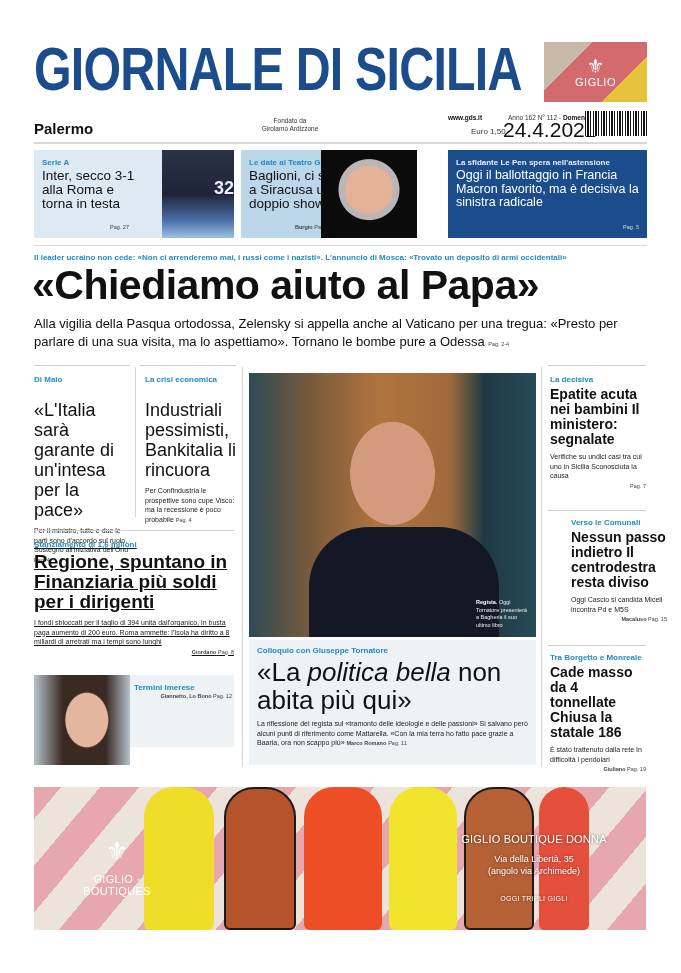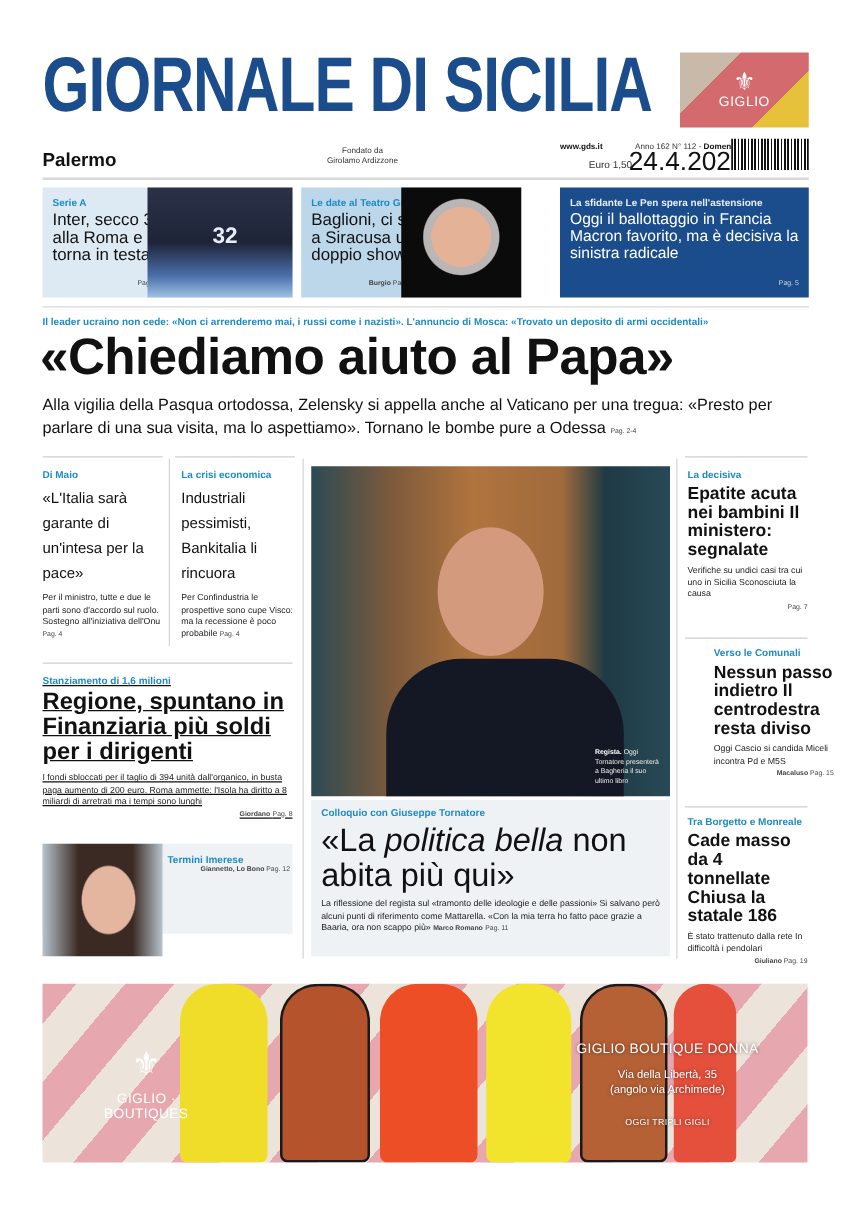--- a/index.html
+++ b/index.html
@@ -20,35 +20,35 @@
   .rule { left: 34px; width: 613px; height: 2px; background: #d8d8d8; }
 
   .teaser { top: 150px; height: 88px; }
   .t1 { left: 34px; width: 200px; background: #dde9f3; }
   .t2 { left: 241px; width: 176px; background: #bcd6ea; }
   .t3 { left: 448px; width: 199px; background: #1b4c8c; color: #fff; }
   .kicker { font-weight: bold; font-size: 8px; color: #1f8bc4; }
   .teaser .kicker { position: absolute; left: 8px; top: 8px; }
   .teaser .head { position: absolute; left: 8px; top: 19px; font-size: 13.5px; line-height: 14px; }
   .teaser .pg { position: absolute; font-size: 5.5px; color: #444; }
-  .photo-soccer { position: absolute; right: 0; top: 0; width: 116px; height: 88px; background: linear-gradient(180deg, #2b3248 0%, #1e2438 50%, #4a6ea8 80%, #9ec1e4 100%); }
+  .photo-soccer { position: absolute; right: 0; top: 0; width: 72px; height: 88px; background: linear-gradient(180deg, #2b3248 0%, #1e2438 50%, #4a6ea8 80%, #9ec1e4 100%); }
   .photo-soccer .num { position: absolute; left: 52px; top: 28px; color: #e8eef8; font-weight: bold; font-size: 18px; }
   .photo-baglioni { position: absolute; right: 0; top: 0; width: 96px; height: 88px; background: radial-gradient(circle at 50% 45%, #e4b397 0 24px, #b9b6b5 24px 30px, #0b0b0b 31px); }
   .t3 .kicker { color: #e6eef8; }
   .t3 .head { color: #fff; font-size: 12.5px; line-height: 13.5px; }
   .t3 .pg { color: #cfd9e8; }
 
   .overline { left: 34px; top: 253px; font-size: 8px; font-weight: bold; color: #1f8bc4; white-space: nowrap; }
   .headline { left: 32px; top: 262px; font-size: 41px; font-weight: bold; letter-spacing: -0.5px; white-space: nowrap; }
   .subhead { left: 34px; top: 315px; width: 625px; font-size: 13px; line-height: 18px; color: #111; }
   .subhead .pg { font-size: 5.5px; color: #444; }
 
   .col { position: absolute; }
   .col .kicker { font-size: 8px; }
-  .col .head-reg { font-size: 12px; line-height: 20px; margin-top: 4px; }
+  .col .head-reg { font-size: 18px; line-height: 20px; margin-top: 16px; }
   .col .body { font-size: 7px; line-height: 9.5px; color: #222; margin-top: 6px; }
   .col .pg { font-size: 5.5px; color: #444; }
   .vsep { position: absolute; width: 1px; background: #d5d5d5; }
   .hsep { position: absolute; height: 1px; background: #cfcfcf; }
 
   .photo-tornatore { left: 249px; top: 373px; width: 287px; height: 264px; background: radial-gradient(ellipse 70px 85px at 50% 38%, #d49a7e 0 60%, rgba(0,0,0,0) 61%), linear-gradient(90deg, #2c4a54 0%, #7b5a3c 22%, #b0743e 45%, #a06a3c 70%, #1e3a44 82%, #274a56 100%); }
   .photo-tornatore .scarf { position: absolute; left: 60px; bottom: 0; width: 190px; height: 110px; background: #141824; border-radius: 60px 60px 0 0; }
   .photo-tornatore .caption { position: absolute; right: 8px; bottom: 8px; width: 52px; color: #eee; font-size: 5.5px; line-height: 7.5px; }
   .photo-tornatore .caption b { color: #fff; }
 

